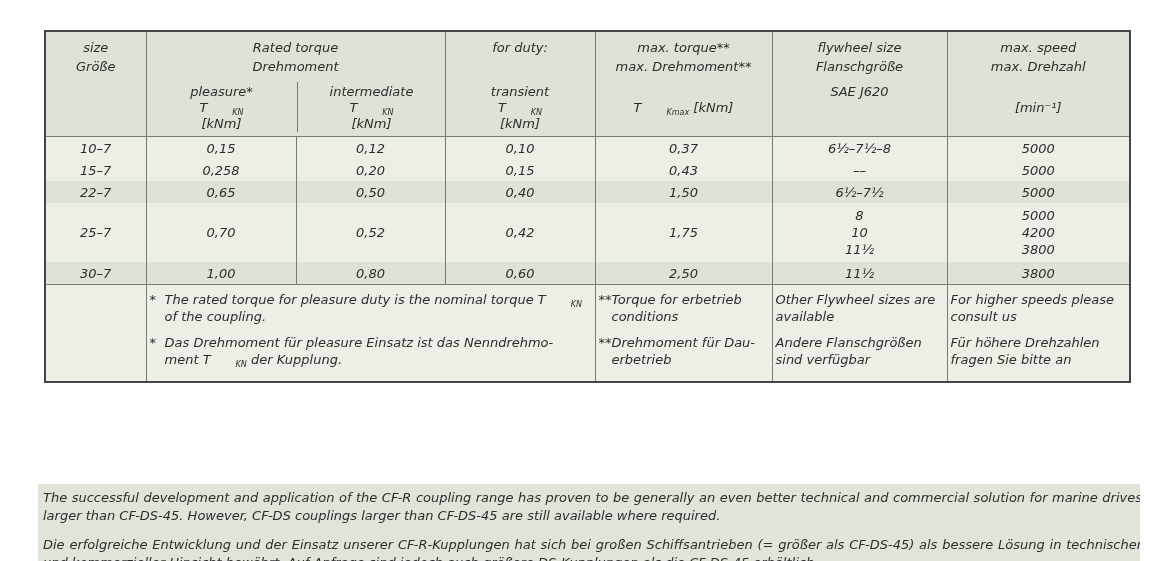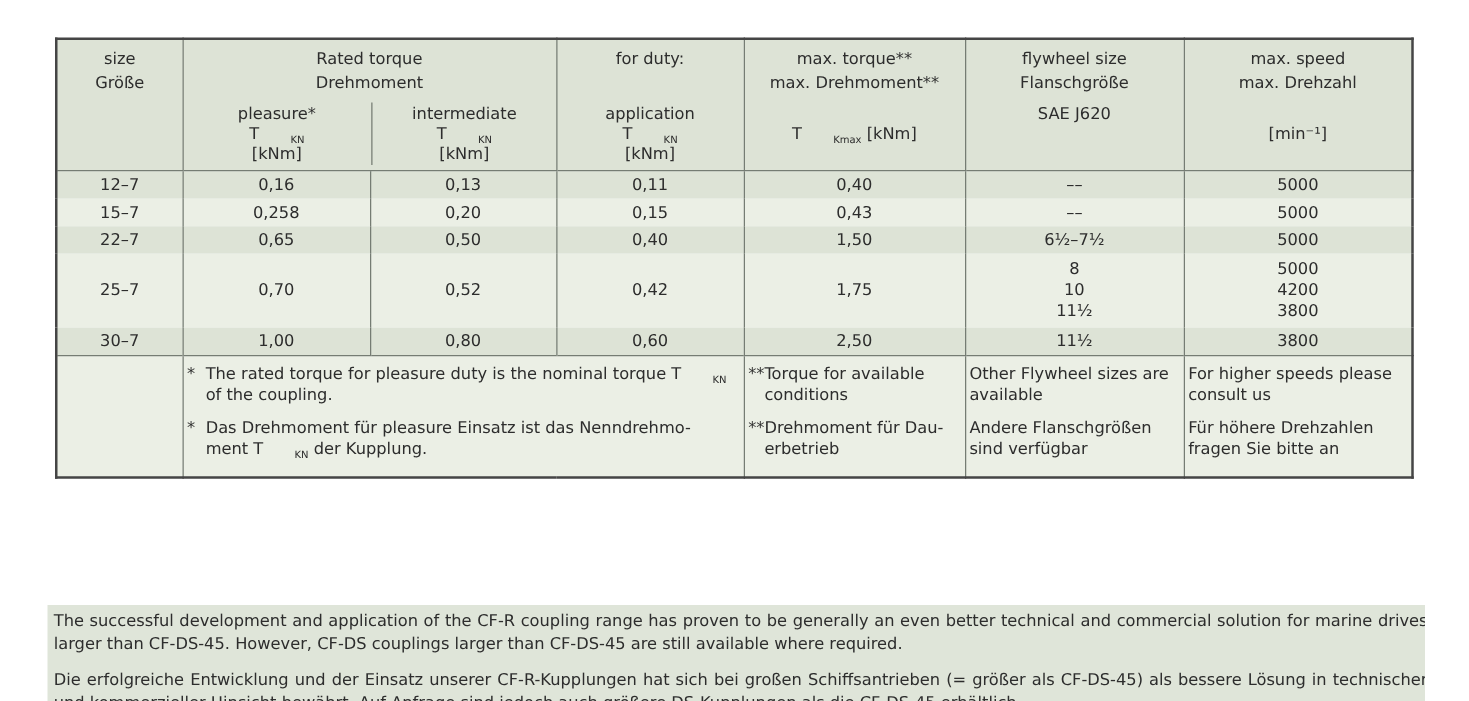--- a/index.html
+++ b/index.html
@@ -13,21 +13,21 @@
     --text: #2d2d2d;
   }
   * { box-sizing: border-box; }
   html, body { margin: 0; padding: 0; }
   body {
     width: 1175px; height: 561px;
     background: #ffffff;
     font-family: "DejaVu Sans", "Liberation Sans", sans-serif;
     color: var(--text);
   }
-  .page { position: relative; width: 1140px; height: 561px; overflow: hidden; }
+  .page { position: relative; width: 1140px; height: 561px; overflow: hidden; font-style: italic; }
 
   table.spec-table {
     position: absolute; left: 44px; top: 30px;
     width: 1085px;
     border-collapse: collapse;
     table-layout: fixed;
     border: 2px solid var(--border-outer);
   }
   .bl { border-left: 1px solid var(--border-inner); }
 
@@ -132,21 +132,21 @@
               <div class="hl3">intermediate</div>
               <div class="hl4"><span>T</span><sub>KN</sub></div>
               <div class="hl5">[kNm]</div>
             </div>
           </div>
         </th>
         <th class="bl">
           <div class="hl">for duty:</div>
           <div class="hl"></div>
           <div class="gap"></div>
-          <div class="hl3">application</div>
+          <div class="hl3">transient</div>
           <div class="hl4"><span>T</span><sub>KN</sub></div>
           <div class="hl5">[kNm]</div>
         </th>
         <th class="bl">
           <div class="hl">max. torque**</div>
           <div class="hl">max. Drehmoment**</div>
           <div class="gap"></div>
           <div class="hl3"></div>
           <div class="hl4"><span>T</span><sub>Kmax</sub><span> [kNm]</span></div>
         </th>
@@ -158,27 +158,27 @@
         </th>
         <th class="bl">
           <div class="hl">max. speed</div>
           <div class="hl">max. Drehzahl</div>
           <div class="gap"></div>
           <div class="hl3"></div>
           <div class="hl4">[min⁻¹]</div>
         </th>
       </tr>
 
-      <tr class="body-row dark">
-        <td>12–7</td>
-        <td class="bl">0,16</td>
-        <td class="bl">0,13</td>
-        <td class="bl">0,11</td>
-        <td class="bl">0,40</td>
-        <td class="bl">––</td>
+      <tr class="body-row light">
+        <td>10–7</td>
+        <td class="bl">0,15</td>
+        <td class="bl">0,12</td>
+        <td class="bl">0,10</td>
+        <td class="bl">0,37</td>
+        <td class="bl">6½–7½–8</td>
         <td class="bl">5000</td>
       </tr>
       <tr class="body-row light">
         <td>15–7</td>
         <td class="bl">0,258</td>
         <td class="bl">0,20</td>
         <td class="bl">0,15</td>
         <td class="bl">0,43</td>
         <td class="bl">––</td>
         <td class="bl">5000</td>
@@ -225,21 +225,21 @@
           </div>
           <div class="fn-item">
             <span class="fn-marker">*</span>
             <div class="fn-text"><span>Das Drehmoment für pleasure Einsatz ist das Nenndrehmo-
 ment T</span><sub>KN</sub><span> der Kupplung.</span></div>
           </div>
         </td>
         <td class="bl">
           <div class="fn-item">
             <span class="fn-marker2">**</span>
-            <div class="fn-text">Torque for available
+            <div class="fn-text">Torque for erbetrieb
 conditions</div>
           </div>
           <div class="fn-item">
             <span class="fn-marker2">**</span>
             <div class="fn-text">Drehmoment für Dau-
 erbetrieb</div>
           </div>
         </td>
         <td class="bl">
           <div class="fn-plain">Other Flywheel sizes are

